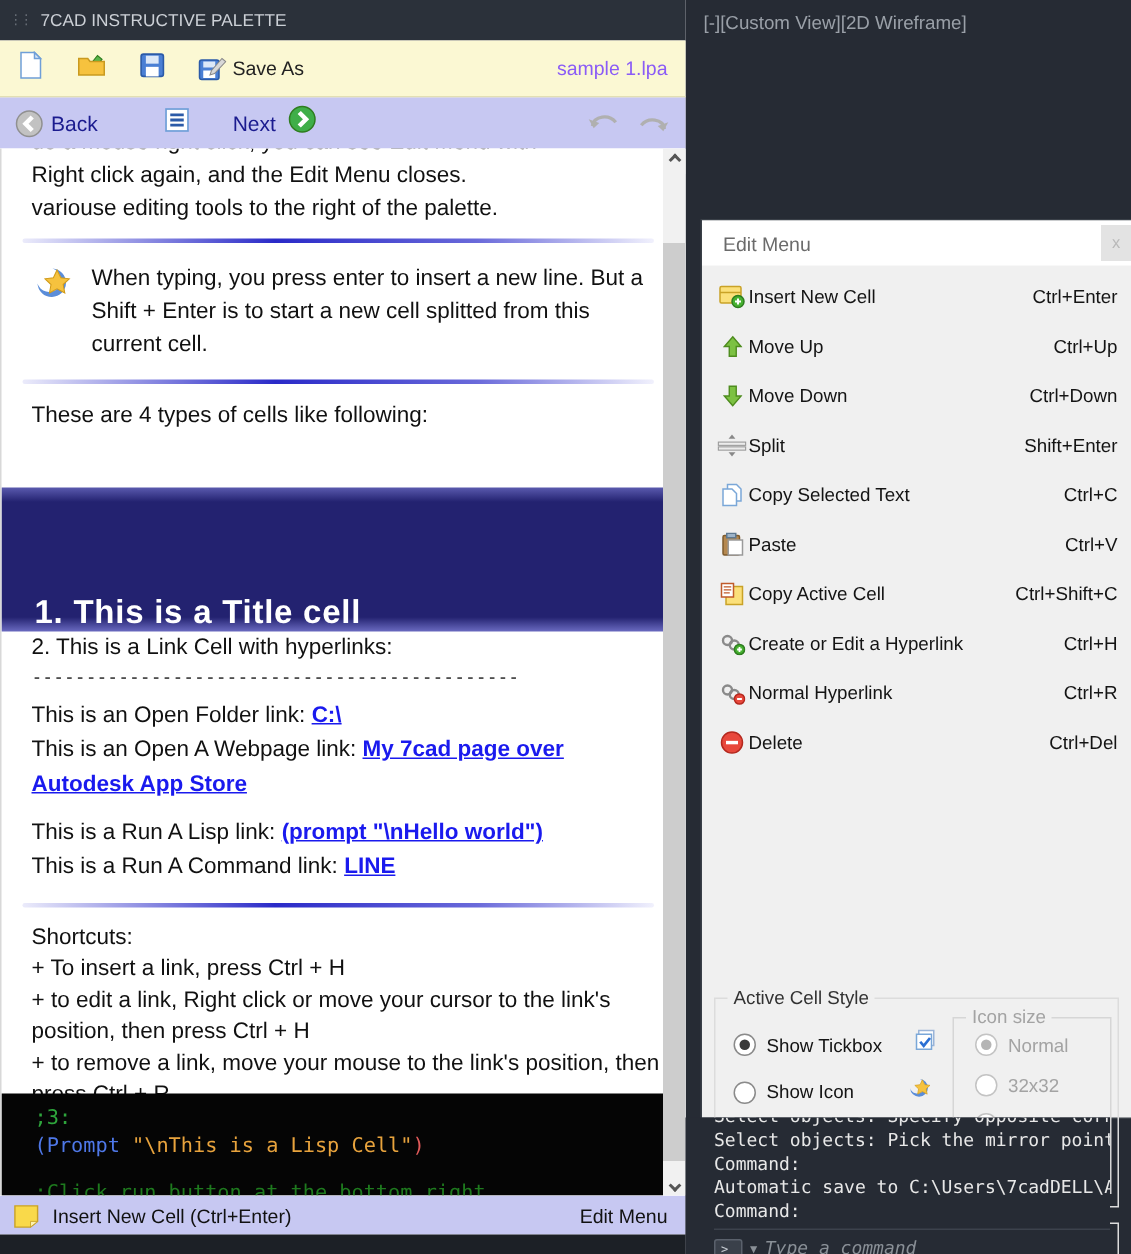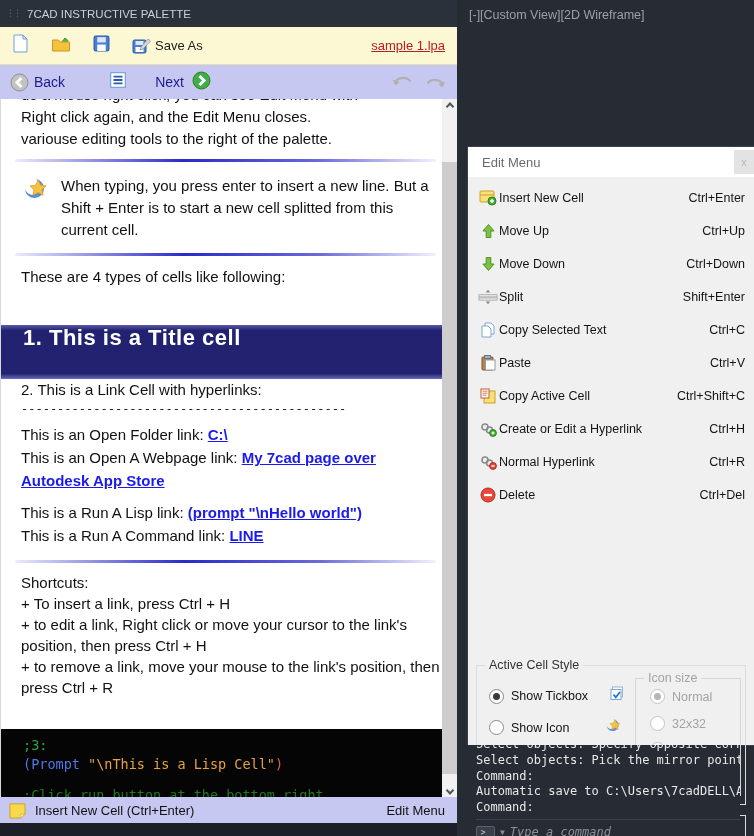--- a/index.html
+++ b/index.html
@@ -9,43 +9,43 @@
 
   
   .palette { position:absolute; left:0; top:0; width:457px; height:836px;
              display:flex; flex-direction:column; background:#fff; }
   .pal-titlebar { height:27px; background:#2b313a; color:#ccd0d6; font-size:11.5px;
                   display:flex; align-items:center; padding-left:6px; flex:0 0 auto; }
   .grip { color:#6a7078; font-size:9px; letter-spacing:-2px; margin-right:7px; line-height:9px; }
   .pal-toolbar { height:38px; background:#fbf8d3; border-bottom:1px solid #e2dfb4;
                  display:flex; align-items:center; padding:0 12px; gap:22px; flex:0 0 auto; }
   .toolbtn { display:flex; align-items:center; gap:4px; cursor:pointer; font-size:13px; color:#222; }
-  .file-link { margin-left:auto; font-size:13px; color:#b91c1c; text-decoration:underline; cursor:pointer; }
+  .file-link { margin-left:auto; font-size:13px; color:#8b5cf6; cursor:pointer; }
   .pal-navbar { height:34px; background:#c7c8f2; display:flex; align-items:center;
                 padding:0 10px; gap:8px; flex:0 0 auto; }
   .navlbl { color:#1b1b8f; font-size:14px; }
   .nav-spacer1 { width:28px; } .nav-spacer2 { width:12px; }
   .undo-redo { margin-left:auto; display:flex; gap:12px; align-items:center; }
 
   .pal-content { position:relative; flex:1 1 auto; background:#fff; overflow:hidden;
                  border-left:1px solid #d8d8d8; }
   .content-inner { position:absolute; left:0; top:0; right:15px; bottom:0; overflow:hidden;
                    padding:0 6px 0 20px; font-size:15px; color:#111; }
   .clipcell { height:50px; overflow:hidden; position:relative; }
   .clipcell .clip-in { position:absolute; top:-15px; left:0; right:0; line-height:22px; }
   .divider { height:3px; margin:10px 0 9px -6px;
              background:linear-gradient(90deg, rgba(60,60,210,.1), #2a2ac8 40%, #6a6ada 72%, rgba(140,140,235,.12));
              border-radius:2px; }
   .tipcell { display:flex; gap:10px; padding:4px 0 2px 0; }
   .tipcell .tiptext { line-height:22px; width:382px; }
   .tipstar { flex:0 0 30px; padding-top:2px; }
   .types-line { margin-top:10px; line-height:22px; }
-  .title-banner { margin:37px 0 0 -20px; width:442px; height:54px;
+  .title-banner { margin:37px 0 0 -20px; width:442px; height:96px;
                   background:linear-gradient(180deg,#5a5aae 0,#232270 10%,#232270 90%,#6a6ac0 100%);
-                  display:flex; align-items:flex-start; }
+                  display:flex; align-items:flex-end; }
   .title-banner span { color:#fff; font-size:22px; font-weight:bold; padding-left:22px; letter-spacing:.5px; }
   .link-header { line-height:22px; }
   .dashline { font-family:"DejaVu Sans Mono", monospace; font-size:12px; line-height:17px; color:#222; }
   .links-block { margin-top:5px; line-height:23px; width:424px; }
   .links-block a { color:#1a1aee; font-weight:bold; text-decoration:underline; cursor:pointer; }
   .gap8 { height:9px; }
   .shortcuts { margin-top:8px; line-height:21px; width:426px; }
   .lispcell { position:absolute; left:0; right:15px; bottom:0; height:68px; background:#050505;
               font-family:"DejaVu Sans Mono", monospace; font-size:13.5px; padding:7px 0 0 22px;
               overflow:hidden; line-height:19px; }

